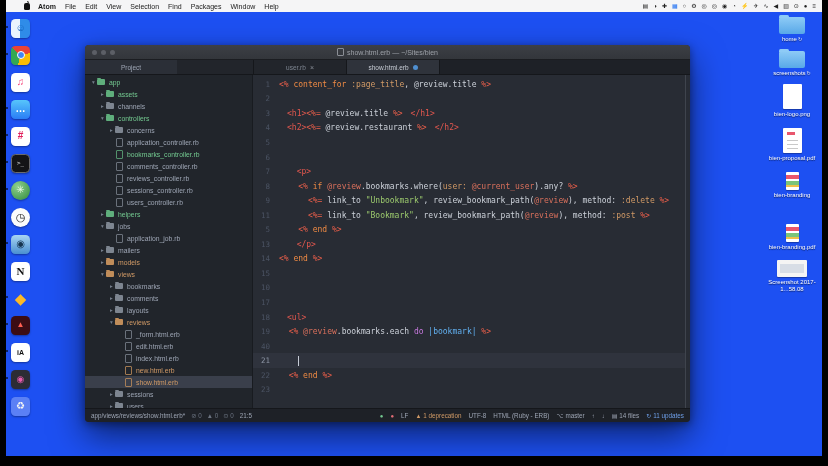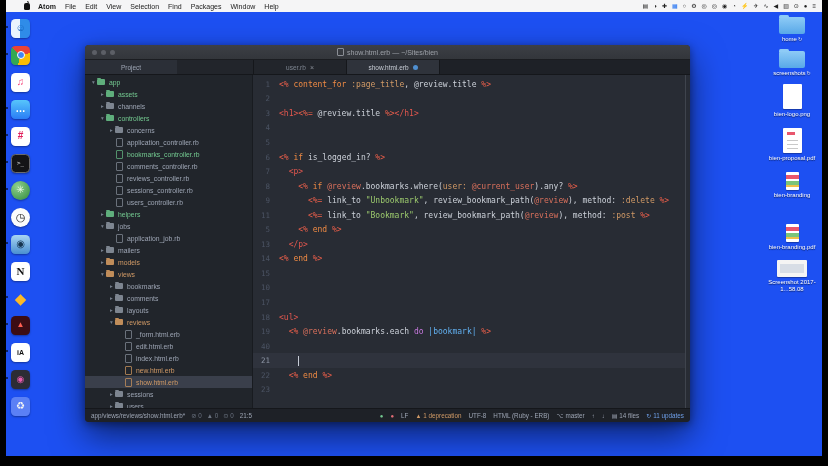--- a/index.html
+++ b/index.html
@@ -102,21 +102,21 @@
   .editor{flex:1;background:#282c34;position:relative;overflow:hidden;font-family:"DejaVu Sans Mono",monospace;
     font-size:8px;border-right:4px solid #282c34;}
   .editor::after{content:'';position:absolute;right:0;top:0;bottom:0;width:1px;background:#3f444d;}
   #code{padding-top:2px;}
   .cline{height:14.55px;display:flex;align-items:center;white-space:pre;}
   .cline.cur{background:#2f333d;}
   .g{width:26px;flex:0 0 auto;text-align:right;padding-right:9px;color:#4b5363;font-size:7.5px;box-sizing:border-box;}
   .cline.cur .g{color:#8b93a3;}
   .c{flex:1;min-width:0;}
   .tk-erb{color:#ec5f4a;}
-  .tk-tag{color:#e2574e;}
+  .tk-tag{color:#e2574e;margin-left:8px;}
   .tk-kw{color:#ee8a44;}
   .tk-sym{color:#d19a66;}
   .tk-str{color:#9bc96d;}
   .tk-ivar{color:#d9705c;}
   .tk-pln{color:#ccd1d9;}
   .tk-dok{color:#c678dd;}
   .tk-par{color:#61afef;}
   .caret{display:inline-block;width:1px;height:10px;background:#c6ccd6;vertical-align:-2px;}
 
   .statusbar{height:13px;background:#1e2127;border-top:1px solid #15171b;display:flex;align-items:center;
@@ -420,23 +420,23 @@
             <span class="tri">▸</span>
             <span class="ficon col-plain"></span>
             <span class="tlabel col-plain">users</span>
           </div>
         </div>
       <div class="editor">
         <div id="code">
             <div class="cline"><span class="g">1</span><span class="c"><span class="tk-erb">&lt;%</span><span class="tk-kw"> content_for </span><span class="tk-sym">:page_title</span><span class="tk-pln">, @review.title </span><span class="tk-erb">%&gt;</span></span></div>
             <div class="cline"><span class="g">2</span><span class="c"></span></div>
             <div class="cline"><span class="g">3</span><span class="c"><span class="tk-tag">&lt;h1&gt;</span><span class="tk-erb">&lt;%=</span><span class="tk-pln"> @review.title </span><span class="tk-erb">%&gt;</span><span class="tk-tag">&lt;/h1&gt;</span></span></div>
-            <div class="cline"><span class="g">4</span></div>
+            <div class="cline"><span class="g">4</span><span class="c"><span class="tk-tag">&lt;h2&gt;</span><span class="tk-erb">&lt;%=</span><span class="tk-pln"> @review.restaurant </span><span class="tk-erb">%&gt;</span><span class="tk-tag">&lt;/h2&gt;</span></span></div>
             <div class="cline"><span class="g">5</span><span class="c"></span></div>
-            <div class="cline"><span class="g">6</span><span class="c"><span class="tk-erb">&lt;%</span><span class="tk-kw"> if</span><span class="tk-pln"> is_logged_in? </span><span class="tk-erb">%&gt;</span></span></div>
+            <div class="cline"><span class="g">6</span></div>
             <div class="cline"><span class="g">7</span><span class="c"><span class="tk-pln">  </span><span class="tk-tag">&lt;p&gt;</span></span></div>
             <div class="cline"><span class="g">8</span><span class="c"><span class="tk-pln">    </span><span class="tk-erb">&lt;%</span><span class="tk-kw"> if</span><span class="tk-ivar"> @review</span><span class="tk-pln">.bookmarks.where(</span><span class="tk-sym">user:</span><span class="tk-ivar"> @current_user</span><span class="tk-pln">).any? </span><span class="tk-erb">%&gt;</span></span></div>
             <div class="cline"><span class="g">9</span><span class="c"><span class="tk-pln">      </span><span class="tk-erb">&lt;%=</span><span class="tk-pln"> link_to </span><span class="tk-str">"Unbookmark"</span><span class="tk-pln">, review_bookmark_path(</span><span class="tk-ivar">@review</span><span class="tk-pln">), method: </span><span class="tk-sym">:delete </span><span class="tk-erb">%&gt;</span></span></div>
             <div class="cline"><span class="g">11</span><span class="c"><span class="tk-pln">      </span><span class="tk-erb">&lt;%=</span><span class="tk-pln"> link_to </span><span class="tk-str">"Bookmark"</span><span class="tk-pln">, review_bookmark_path(</span><span class="tk-ivar">@review</span><span class="tk-pln">), method: </span><span class="tk-sym">:post </span><span class="tk-erb">%&gt;</span></span></div>
             <div class="cline"><span class="g">5</span><span class="c"><span class="tk-pln">    </span><span class="tk-erb">&lt;%</span><span class="tk-kw"> end </span><span class="tk-erb">%&gt;</span></span></div>
             <div class="cline"><span class="g">13</span><span class="c"><span class="tk-pln">  </span><span class="tk-tag">&lt;/p&gt;</span></span></div>
             <div class="cline"><span class="g">14</span><span class="c"><span class="tk-erb">&lt;%</span><span class="tk-kw"> end </span><span class="tk-erb">%&gt;</span></span></div>
             <div class="cline"><span class="g">15</span><span class="c"></span></div>
             <div class="cline"><span class="g">10</span></div>
             <div class="cline"><span class="g">17</span><span class="c"></span></div>

